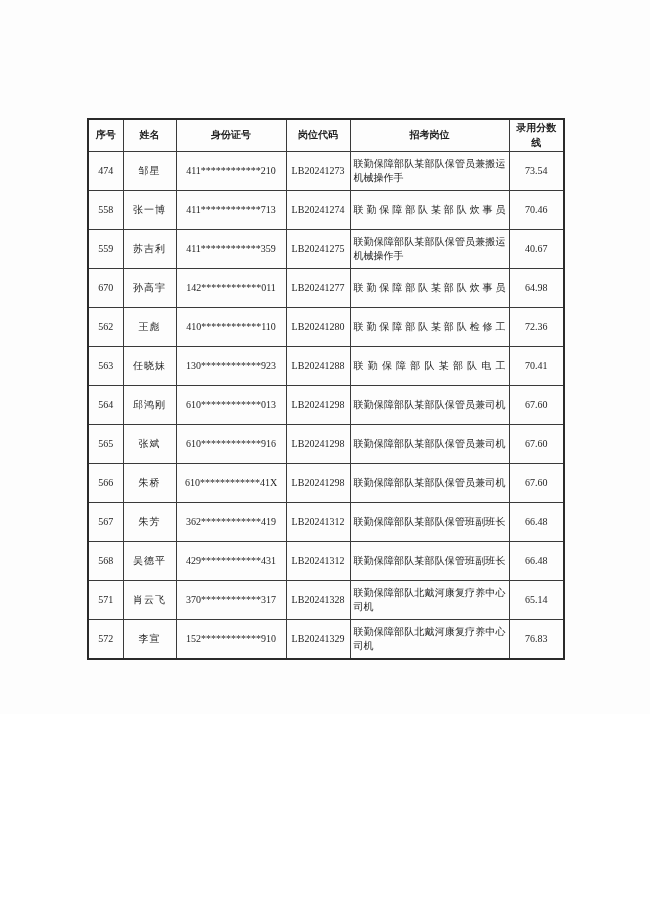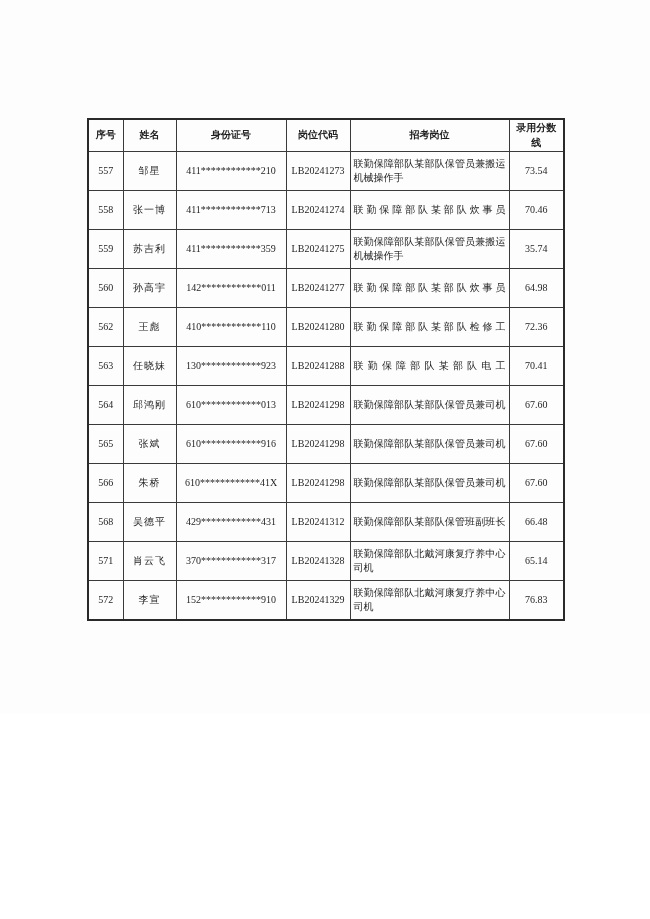--- a/index.html
+++ b/index.html
@@ -76,45 +76,45 @@
         <th>序号</th>
         <th>姓名</th>
         <th>身份证号</th>
         <th>岗位代码</th>
         <th>招考岗位</th>
         <th>录用分数线</th>
       </tr>
     </thead>
     <tbody>
         <tr>
-          <td class="cell-no">557</td>
+          <td class="cell-no">474</td>
           <td class="cell-name">邹星</td>
           <td class="cell-id">411************210</td>
           <td class="cell-code">LB20241273</td>
           <td class="cell-job">联勤保障部队某部队保管员兼搬运机械操作手</td>
           <td class="cell-score">73.54</td>
         </tr>
         <tr>
           <td class="cell-no">558</td>
           <td class="cell-name">张一博</td>
           <td class="cell-id">411************713</td>
           <td class="cell-code">LB20241274</td>
           <td class="cell-job spread">联勤保障部队某部队炊事员</td>
           <td class="cell-score">70.46</td>
         </tr>
         <tr>
           <td class="cell-no">559</td>
           <td class="cell-name">苏吉利</td>
           <td class="cell-id">411************359</td>
           <td class="cell-code">LB20241275</td>
           <td class="cell-job">联勤保障部队某部队保管员兼搬运机械操作手</td>
-          <td class="cell-score">35.74</td>
+          <td class="cell-score">40.67</td>
         </tr>
         <tr>
-          <td class="cell-no">560</td>
+          <td class="cell-no">670</td>
           <td class="cell-name">孙高宇</td>
           <td class="cell-id">142************011</td>
           <td class="cell-code">LB20241277</td>
           <td class="cell-job spread">联勤保障部队某部队炊事员</td>
           <td class="cell-score">64.98</td>
         </tr>
         <tr>
           <td class="cell-no">562</td>
           <td class="cell-name">王彪</td>
           <td class="cell-id">410************110</td>
@@ -148,20 +148,28 @@
         </tr>
         <tr>
           <td class="cell-no">566</td>
           <td class="cell-name">朱桥</td>
           <td class="cell-id">610************41X</td>
           <td class="cell-code">LB20241298</td>
           <td class="cell-job spread">联勤保障部队某部队保管员兼司机</td>
           <td class="cell-score">67.60</td>
         </tr>
         <tr>
+          <td class="cell-no">567</td>
+          <td class="cell-name">朱芳</td>
+          <td class="cell-id">362************419</td>
+          <td class="cell-code">LB20241312</td>
+          <td class="cell-job spread">联勤保障部队某部队保管班副班长</td>
+          <td class="cell-score">66.48</td>
+        </tr>
+        <tr>
           <td class="cell-no">568</td>
           <td class="cell-name">吴德平</td>
           <td class="cell-id">429************431</td>
           <td class="cell-code">LB20241312</td>
           <td class="cell-job spread">联勤保障部队某部队保管班副班长</td>
           <td class="cell-score">66.48</td>
         </tr>
         <tr>
           <td class="cell-no">571</td>
           <td class="cell-name">肖云飞</td>

